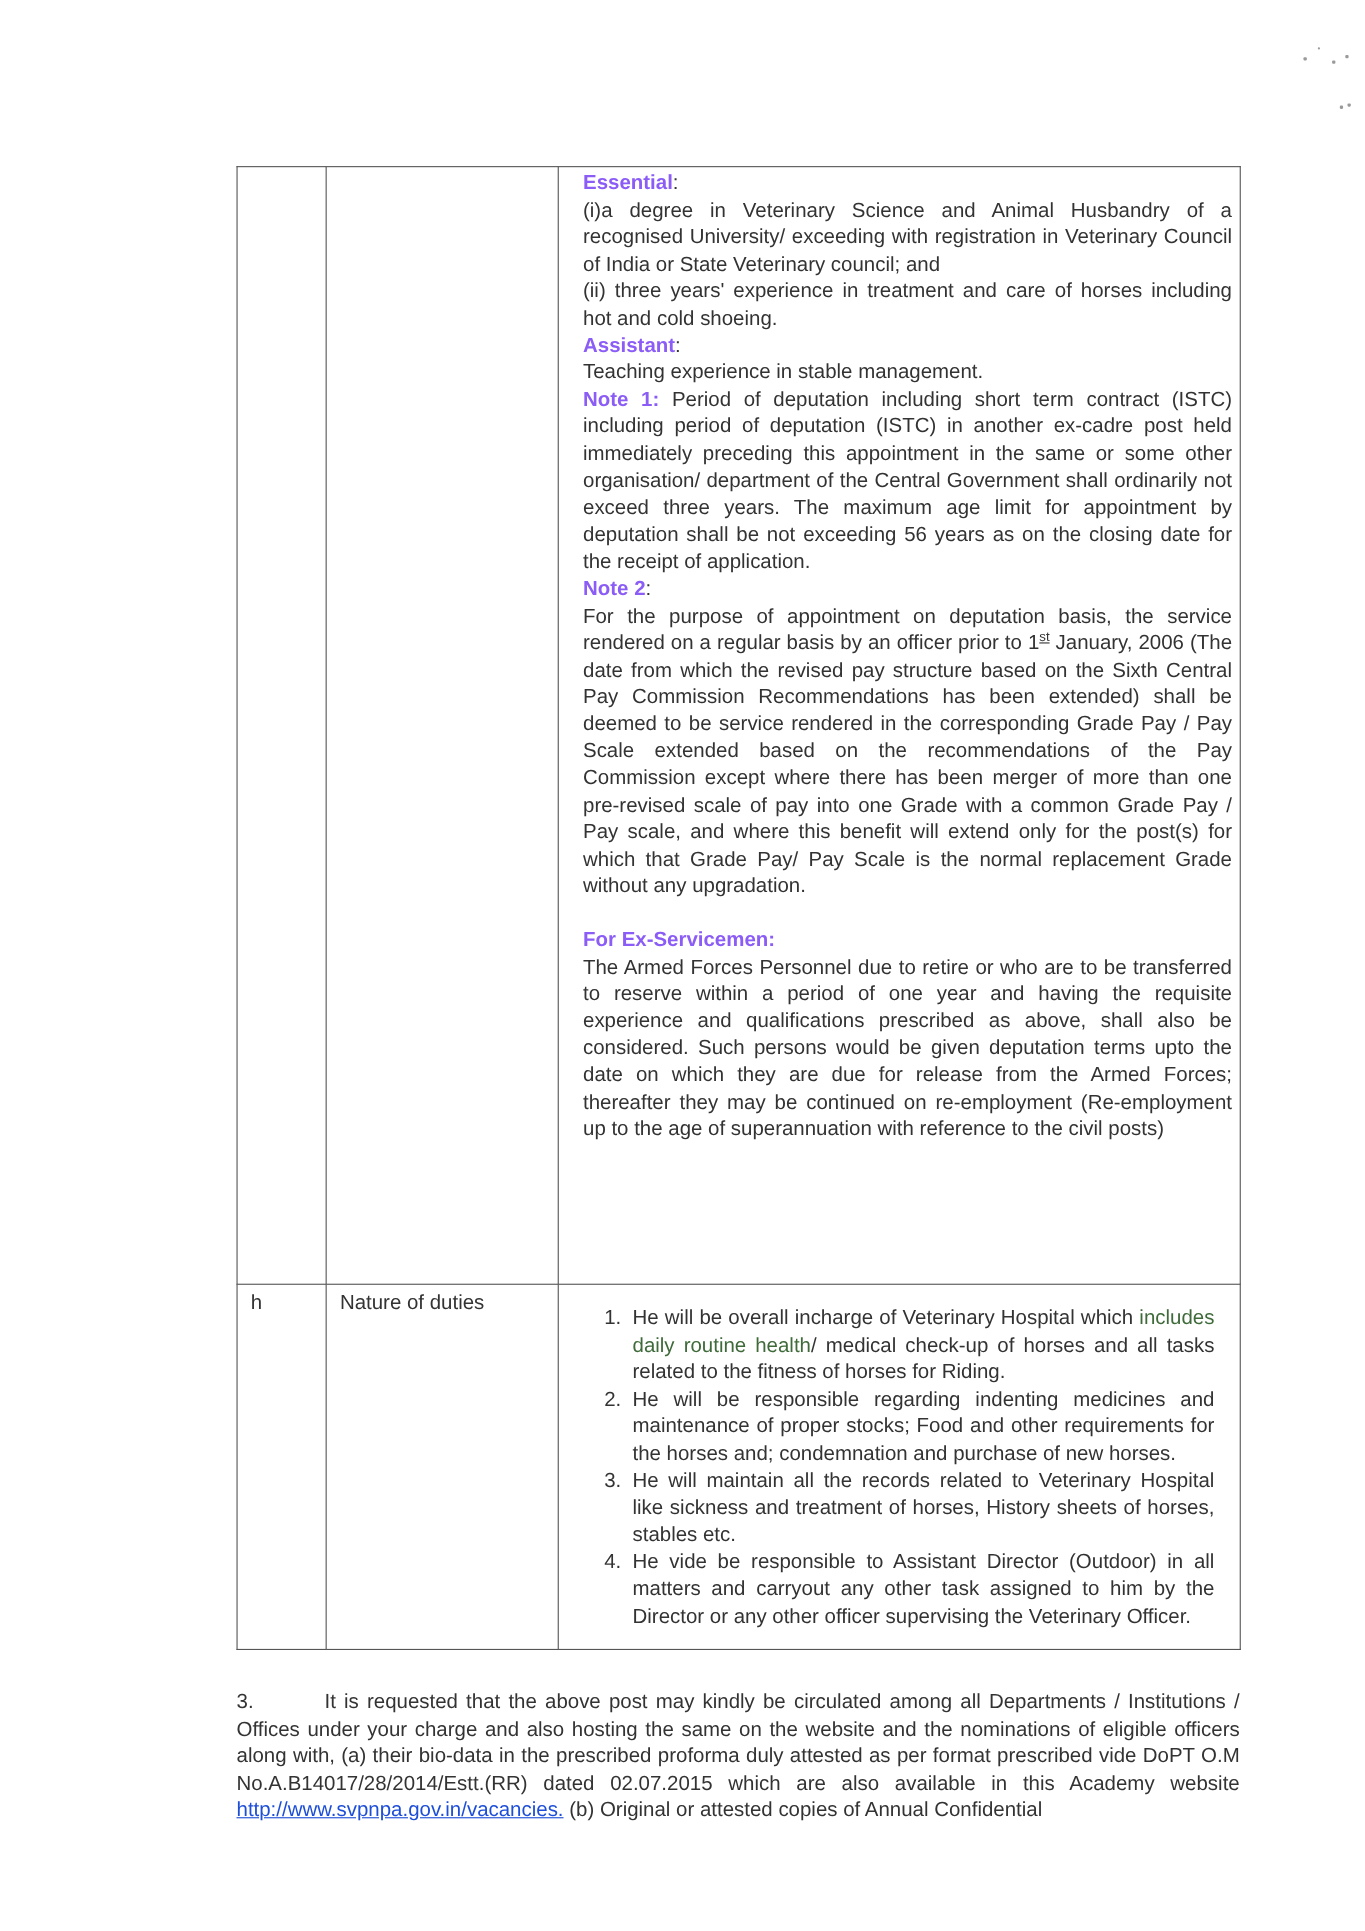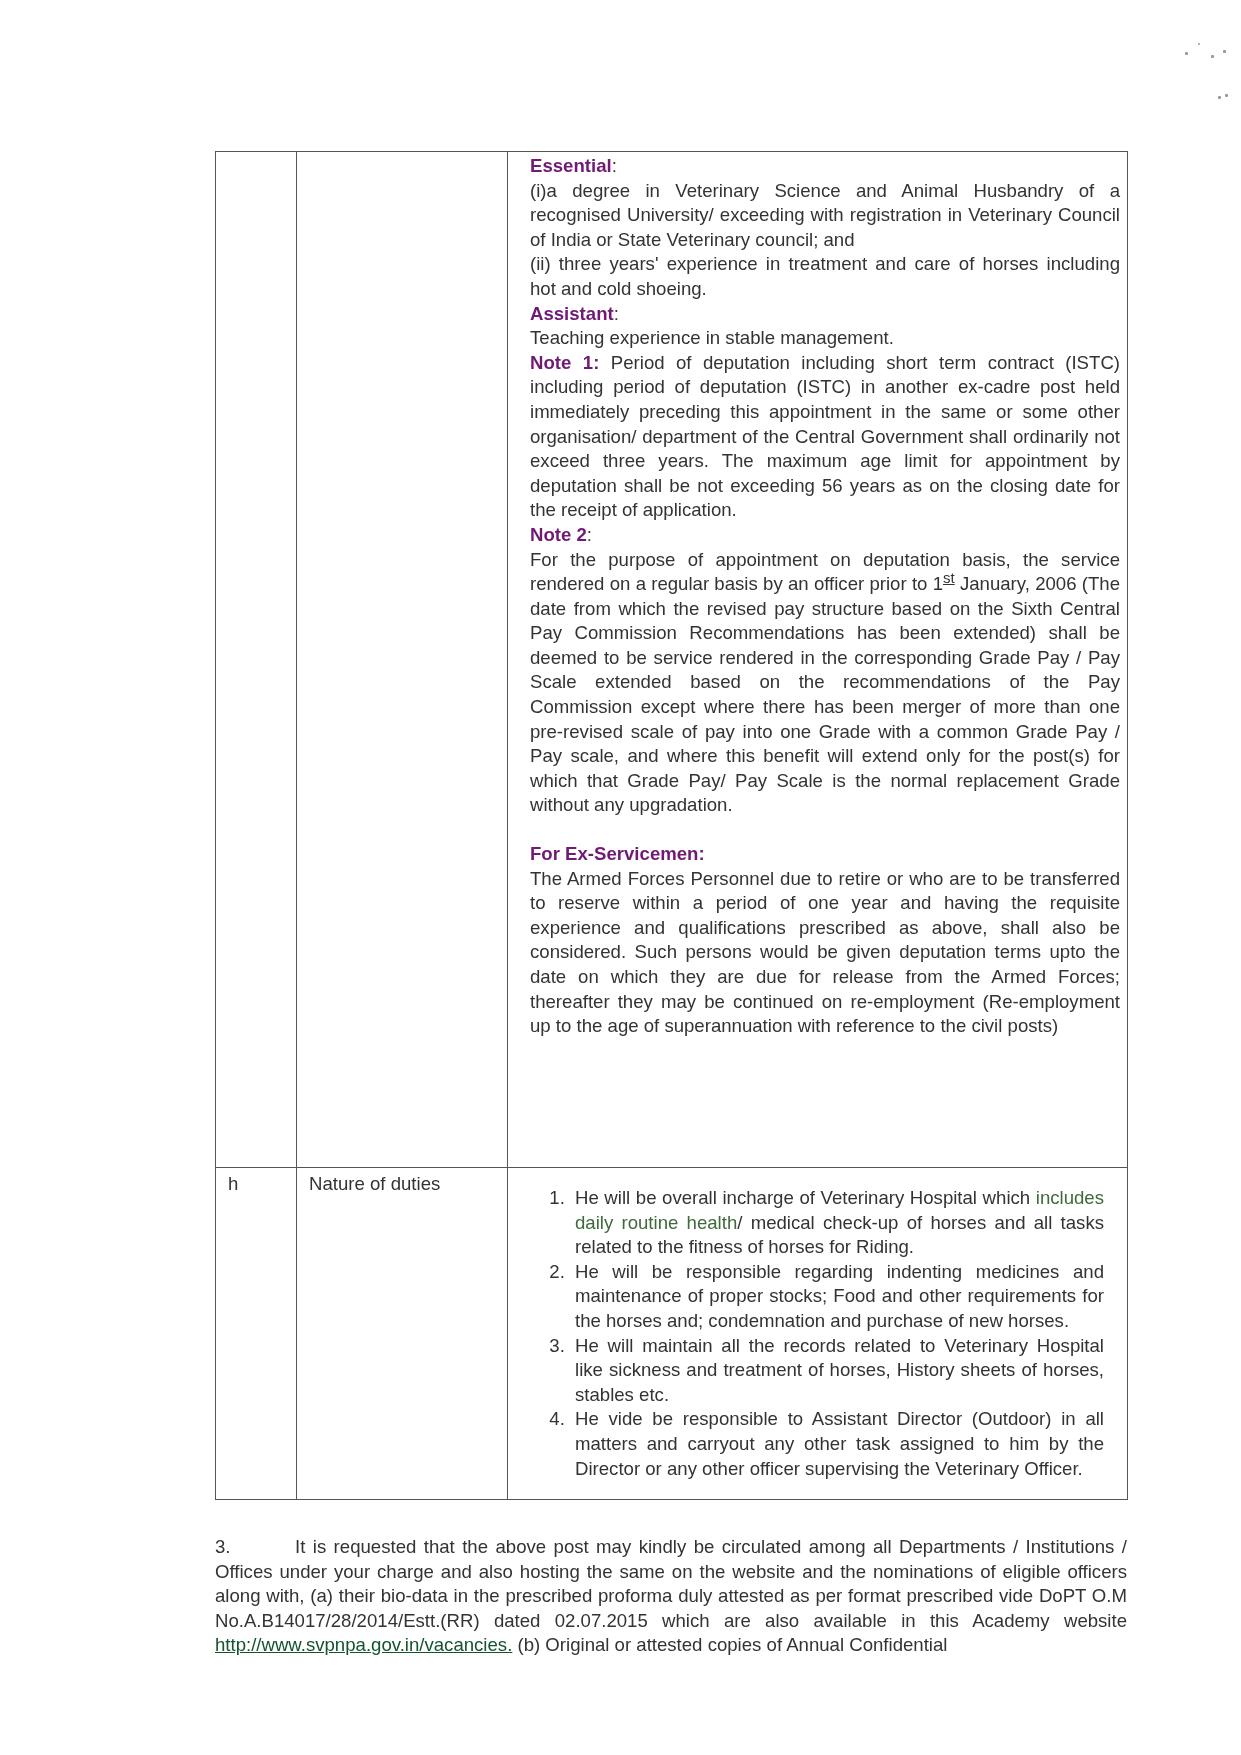--- a/index.html
+++ b/index.html
@@ -10,31 +10,31 @@
   .speck { position: absolute; width: 3px; height: 3px; background: #9a9a9a; border-radius: 1px; }
 
   table.spec { position: absolute; left: 215px; top: 151px; width: 909px;
                border-collapse: collapse; table-layout: fixed; }
   table.spec td { border: 1.5px solid #555; vertical-align: top; padding: 0; }
   td.c1 { width: 80px; }
   td.c2 { width: 210px; }
   td.c3 { width: 619px; }
   .cell-inner { padding: 2px 7px 10px 22px; font-size: 18.6px; line-height: 24.6px; text-align: justify; }
   .c1 .cell-inner, .c2 .cell-inner { padding: 4px 10px 0 12px; text-align: left; }
-  .h { font-weight: bold; color: #701a75; }
+  .h { font-weight: bold; color: #8b5cf6; }
   .sp { height: 24px; }
-  sup { font-size: 15px; line-height: 0; text-decoration: underline; }
+  sup { font-size: 12px; line-height: 0; text-decoration: underline; }
   ol.duties { margin: 16px; padding: 0 0 0 40px; }
   ol.duties li { padding-left: 5px; text-align: justify; }
   .green { color: #3f6a3a; }
 
   .para { position: absolute; left: 215px; top: 1535px; width: 912px;
           font-size: 18.6px; line-height: 24.6px; text-align: justify; color: #333; }
   .para .num { display: inline-block; width: 80px; }
-  .para a { color: #14532d; text-decoration: underline; }
+  .para a { color: #1d4ed8; text-decoration: underline; }
 </style>
 </head>
 <body>
 
 <div class="page">
 
   <div class="specks">
     <div class="speck" style="left:22px;top:14px;"></div>
     <div class="speck" style="left:35px;top:5px;width:2px;height:2px;"></div>
     <div class="speck" style="left:48px;top:17px;"></div>

